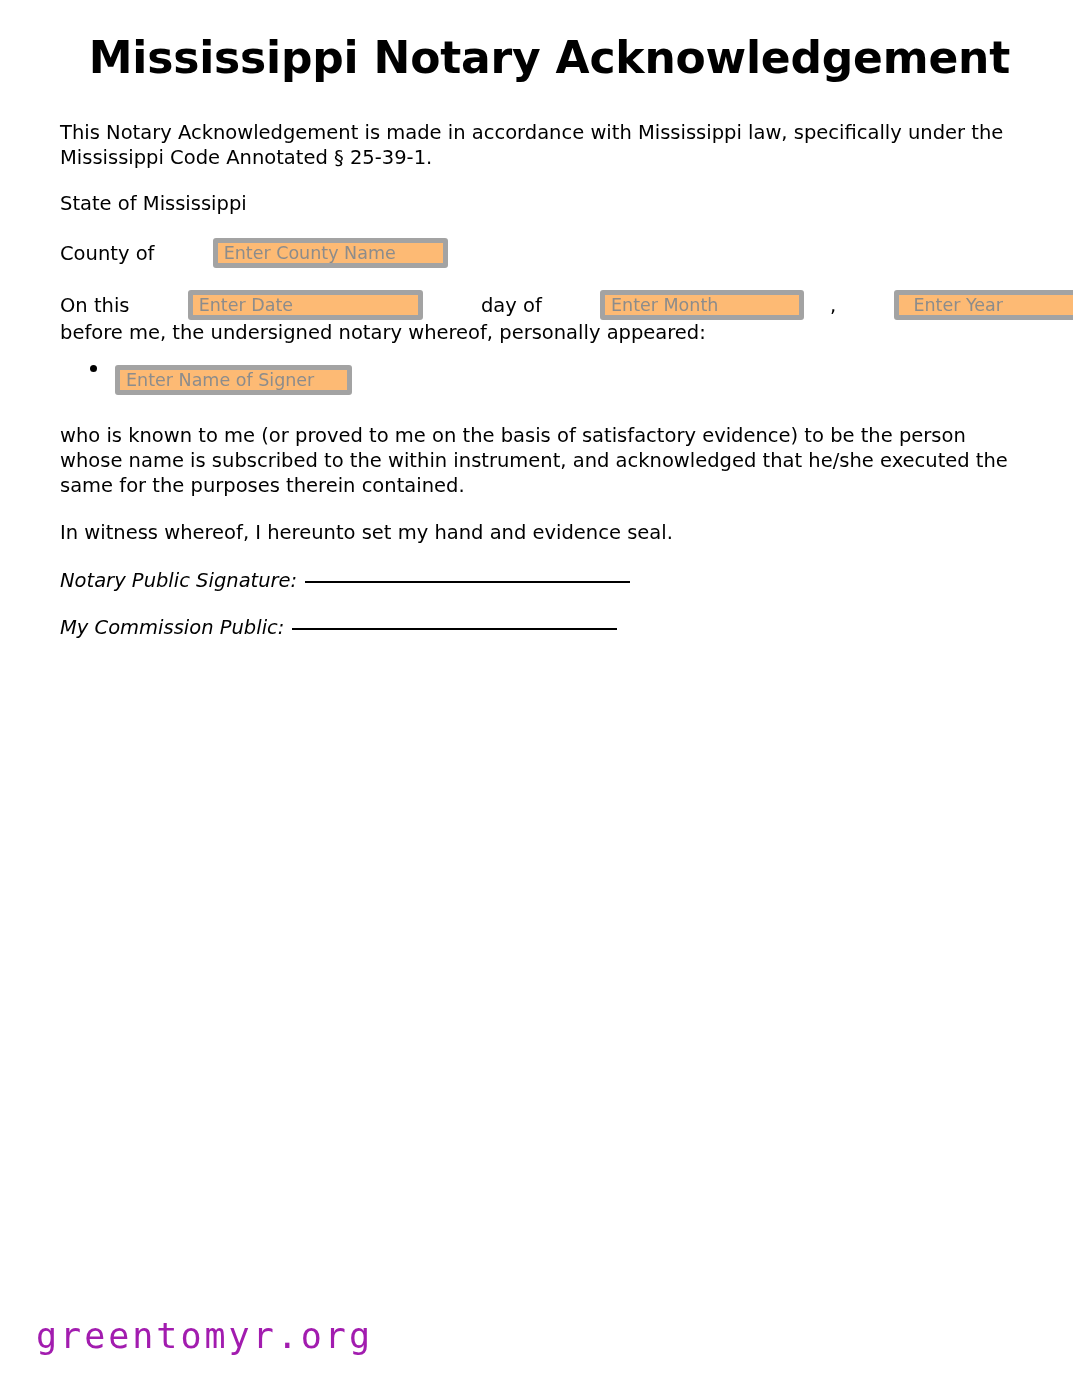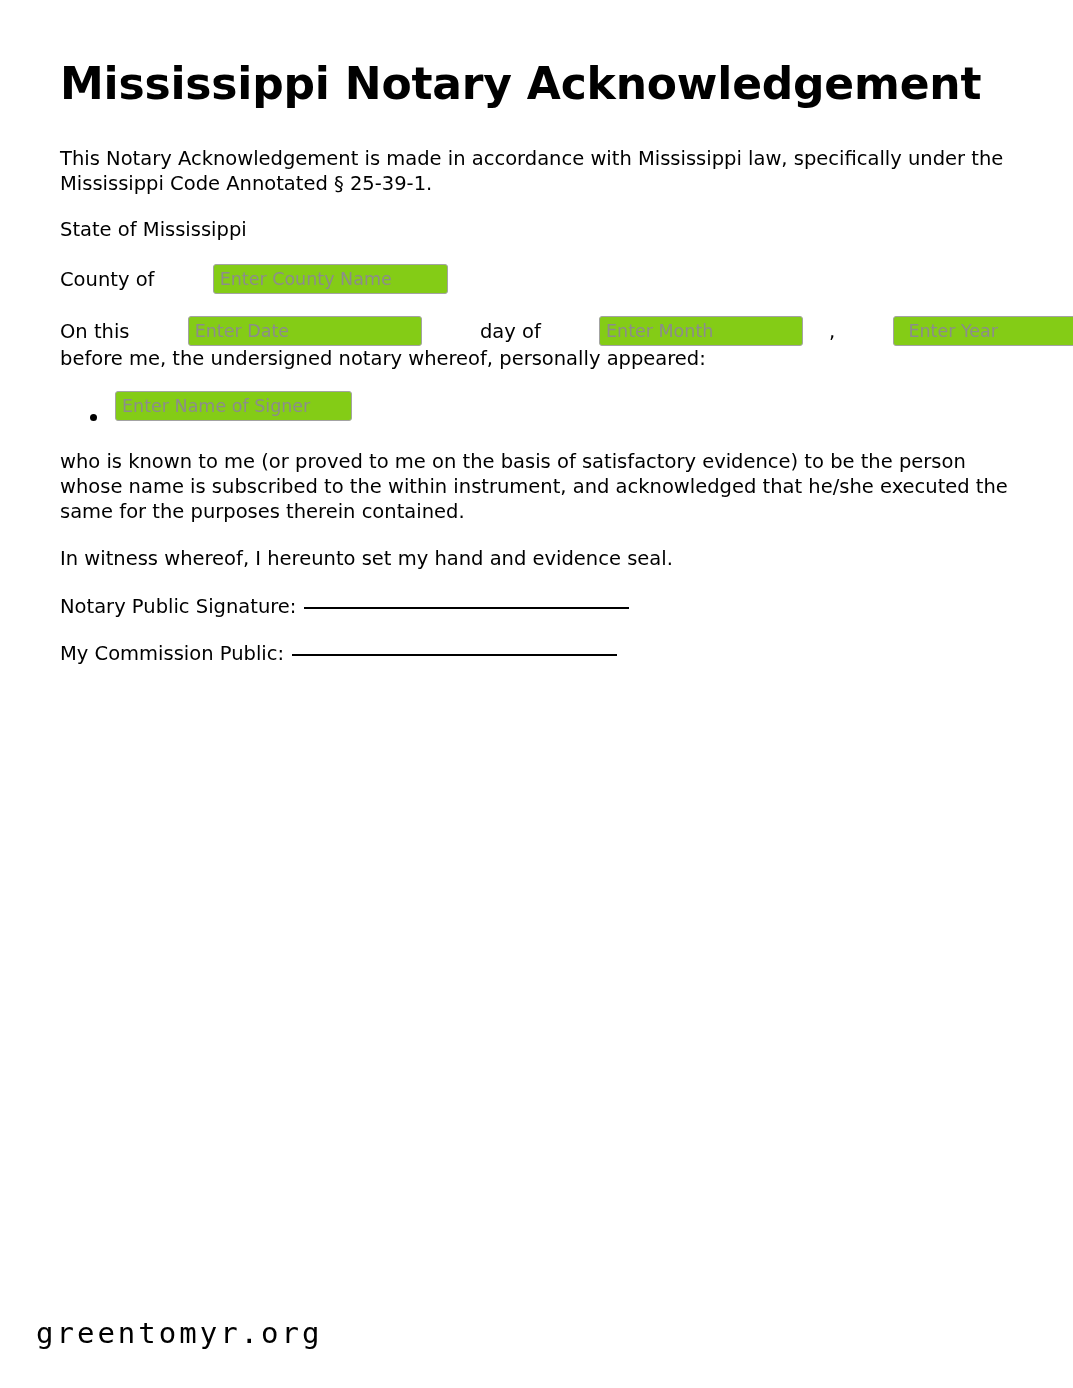--- a/index.html
+++ b/index.html
@@ -31,23 +31,24 @@
     top: 0;
     width: 950px;
   }
 
   h1.doc-title {
     font-size: 44px;
     font-weight: bold;
     letter-spacing: -0.2px;
     line-height: 1.1;
     margin: 0;
-    padding-top: 60px;
+    padding-top: 34px;
     color: #000;
     white-space: nowrap;
+    text-align: right;
   }
 
   p.para {
     font-size: 19.5px;
     line-height: 25px;
     margin: 0;
     color: #000;
     font-weight: normal;
   }
 
@@ -74,77 +75,78 @@
     font-size: 19.5px;
     line-height: 25px;
     white-space: pre;
   }
 
   input.field {
     font-family: "DejaVu Sans", "Liberation Sans", sans-serif;
     font-size: 17.5px;
     line-height: 20px;
     color: #000;
-    background: #84cc16;
-    border: 1px solid #a3a3a3;
+    background: #fdba74;
+    border: 5px solid #a3a3a3;
     border-radius: 3px;
     padding: 3px 6px;
     margin: 0;
     box-sizing: border-box;
     height: 30px;
     outline: none;
   }
   input.field::placeholder {
     color: #8c8c8c;
     opacity: 1;
   }
 
   #county-input { width: 235px; }
   #date-input   { width: 235px; }
   #month-input  { width: 204px; }
   #year-input   { width: 238px; padding-left: 14px; }
   #signer-input { width: 237px; }
 
   .bullet-row {
     display: flex;
-    align-items: flex-end;
+    align-items: flex-start;
     padding-left: 30px;
   }
   .bullet-dot {
     width: 7px;
     height: 7px;
     border-radius: 50%;
     background: #000;
     margin-right: 18px;
     flex: none;
   }
 
   .sig-row {
     display: flex;
     align-items: baseline;
     font-size: 19.5px;
     line-height: 25px;
+    font-style: italic;
   }
   .sig-rule {
     display: inline-block;
     width: 325px;
     border-bottom: 2px solid #000;
     margin-left: 8px;
     position: relative;
     top: -4px;
   }
 
   .watermark {
     position: absolute;
     left: 36px;
     top: 1316px;
     font-family: "DejaVu Sans Mono", "Liberation Mono", monospace;
-    font-size: 29px;
+    font-size: 35px;
     letter-spacing: 3px;
-    color: #000000;
+    color: #a21caf;
     white-space: nowrap;
   }
 </style>
 </head>
 <body>
 
 <div class="page">
   <div class="content">
 
     <h1 class="doc-title">Mississippi Notary Acknowledgement</h1>

